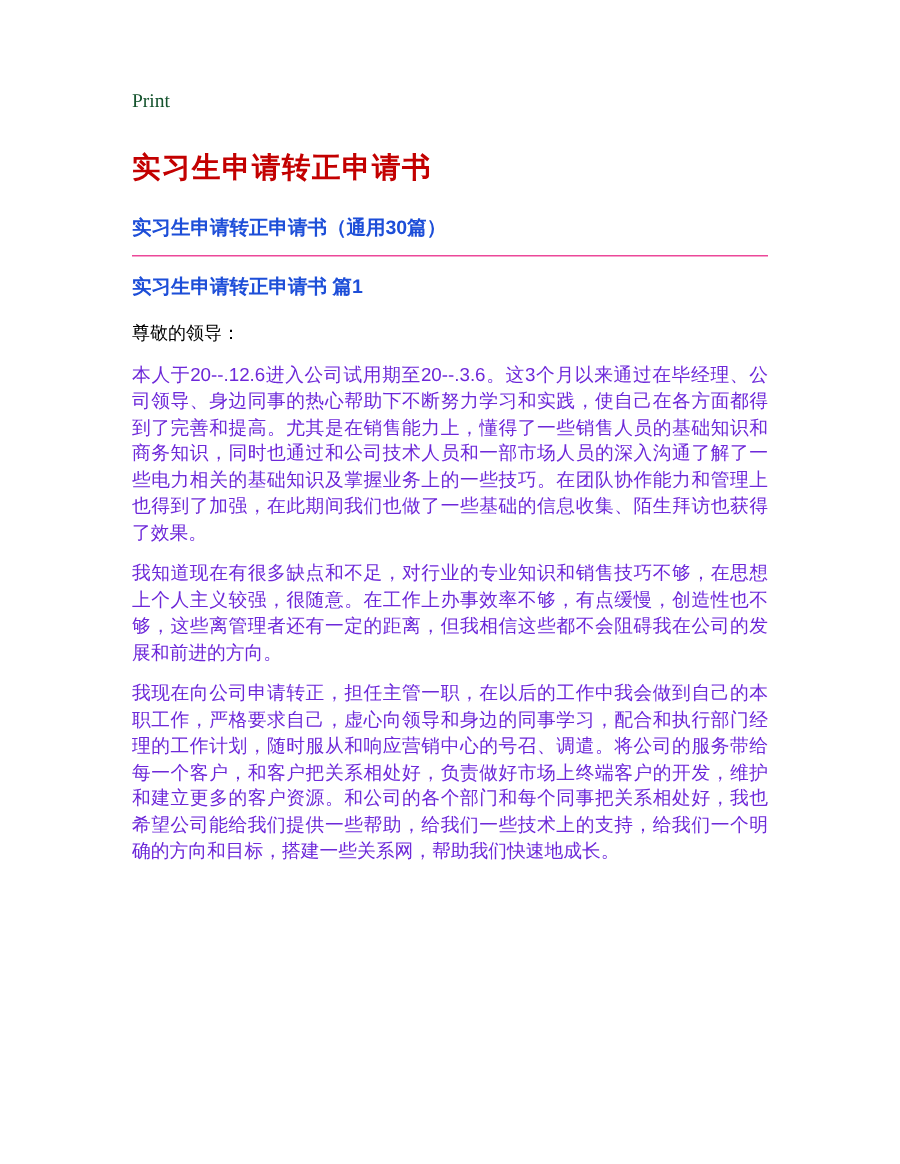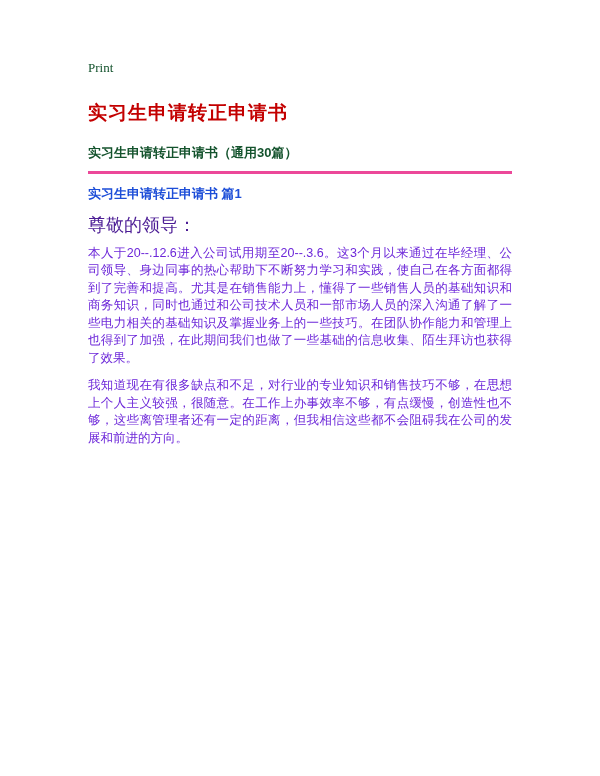--- a/index.html
+++ b/index.html
@@ -26,42 +26,42 @@
     color: #c30000;
     font-size: 19px;
     font-weight: bold;
     text-align: left;
     letter-spacing: 1px;
     margin: 4px 0 18px 0;
   }
   .doc-subtitle {
     font-size: 13px;
     font-weight: bold;
-    color: #14532d;
+    color: #1d4ed8;
     padding-bottom: 9px;
-    border-bottom: 3px solid #ec4899;
+    border-bottom: 1px solid #ec4899;
     margin-bottom: 11px;
   }
   .section-heading {
     font-size: 13px;
     font-weight: bold;
     color: #1d4ed8;
     margin-bottom: 14px;
   }
   p.body-text {
     font-size: 12.5px;
     line-height: 17.5px;
     text-align: justify;
     color: #6d28d9;
     margin-bottom: 10px;
   }
   p.short-line {
-    font-size: 18px;
+    font-size: 12px;
     line-height: 17.5px;
-    color: #4c1d95;
+    color: #000000;
     margin-bottom: 10px;
   }
 </style>
 </head>
 <body>
 
 <div class="page">
 
   <span class="print-link">Print</span>
 
@@ -71,19 +71,20 @@
 
   <h2 class="section-heading">实习生申请转正申请书 篇1</h2>
 
   <p class="short-line">尊敬的领导：</p>
 
   <p class="body-text">本人于20--.12.6进入公司试用期至20--.3.6。这3个月以来通过在毕经理、公司领导、身边同事的热心帮助下不断努力学习和实践，使自己在各方面都得到了完善和提高。尤其是在销售能力上，懂得了一些销售人员的基础知识和商务知识，同时也通过和公司技术人员和一部市场人员的深入沟通了解了一些电力相关的基础知识及掌握业务上的一些技巧。在团队协作能力和管理上也得到了加强，在此期间我们也做了一些基础的信息收集、陌生拜访也获得了效果。</p>
 
 
   <p class="body-text">我知道现在有很多缺点和不足，对行业的专业知识和销售技巧不够，在思想上个人主义较强，很随意。在工作上办事效率不够，有点缓慢，创造性也不够，这些离管理者还有一定的距离，但我相信这些都不会阻碍我在公司的发展和前进的方向。</p>
 
+  <p class="body-text">我现在向公司申请转正，担任主管一职，在以后的工作中我会做到自己的本职工作，严格要求自己，虚心向领导和身边的同事学习，配合和执行部门经理的工作计划，随时服从和响应营销中心的号召、调遣。将公司的服务带给每一个客户，和客户把关系相处好，负责做好市场上终端客户的开发，维护和建立更多的客户资源。和公司的各个部门和每个同事把关系相处好，我也希望公司能给我们提供一些帮助，给我们一些技术上的支持，给我们一个明确的方向和目标，搭建一些关系网，帮助我们快速地成长。</p>
 
 
   
 
   
 
 </div>
 
 </body></html>

